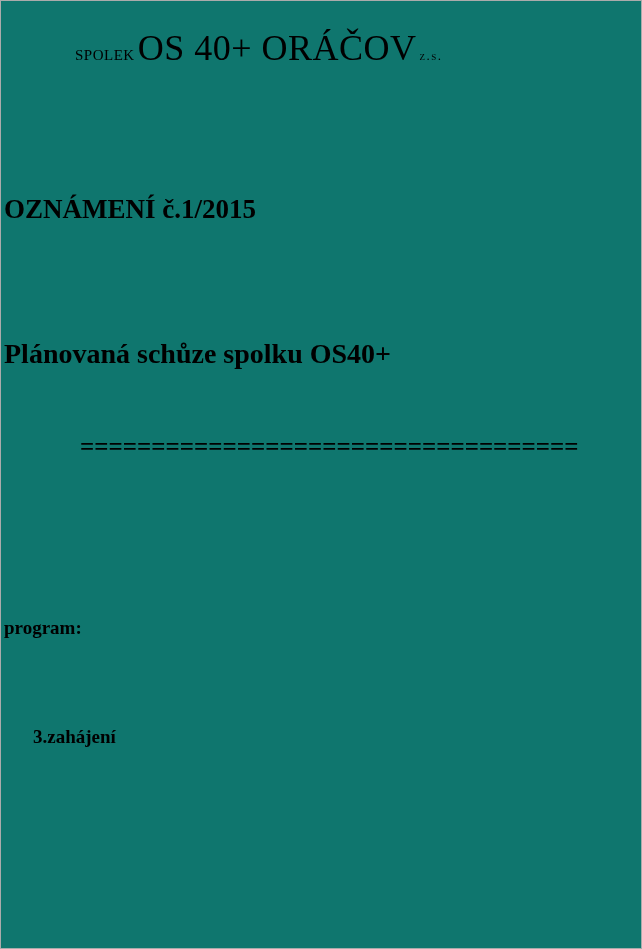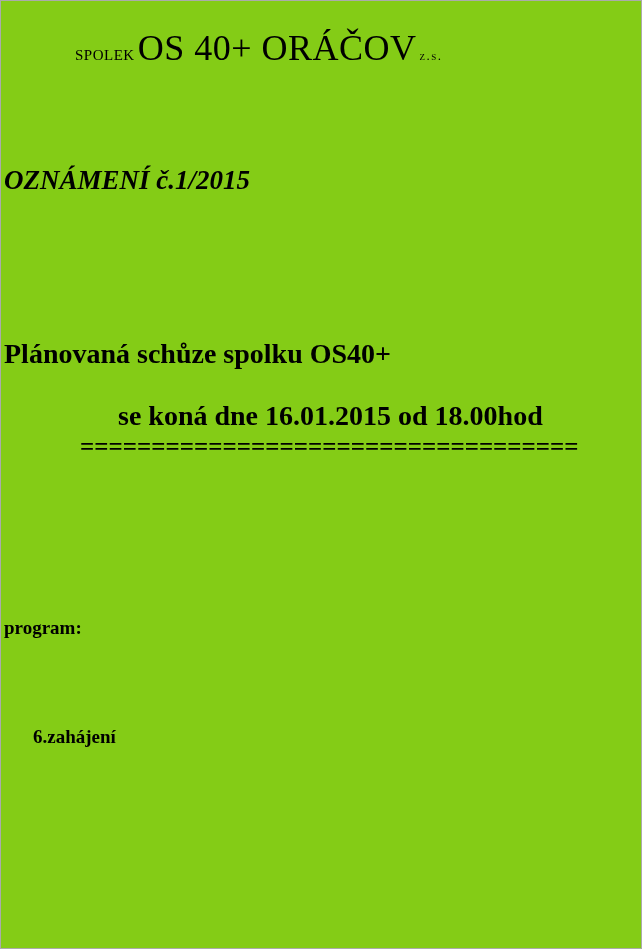--- a/index.html
+++ b/index.html
@@ -4,21 +4,21 @@
 <style>
   html, body {
     margin: 0;
     padding: 0;
     background: #ffffff;
   }
   .page {
     position: relative;
     width: 640px;
     height: 947px;
-    background: #84cc16;
+    background: #0f766e;
     border: 1px solid #ababab;
     font-family: "Liberation Serif", "DejaVu Serif", serif;
     color: #000000;
     overflow: hidden;
   }
   .abs { position: absolute; white-space: pre; }
 
   .club-header {
     top: 13px;
     left: 58px;
@@ -33,26 +33,25 @@
     letter-spacing: 0.5px;
     margin: 0 3px;
   }
   .hdr-suffix {
     font-size: 13px;
     letter-spacing: 1.5px;
     font-variant: small-caps;
   }
 
   .notice-title {
-    top: 166px;
+    top: 195px;
     left: 3px;
     font-size: 27px;
     font-weight: bold;
     line-height: 1;
-    font-style: italic;
   }
   .meeting-title {
     top: 339px;
     left: 3px;
     font-size: 28px;
     font-weight: bold;
     line-height: 1;
     text-align: right;
   }
   .meeting-datetime {
@@ -96,28 +95,27 @@
 <div class="page">
 
   <header class="abs club-header">
     <span class="hdr-prefix">SPOLEK</span><span class="hdr-title">OS 40+ ORÁČOV</span><span class="hdr-suffix">z.s.</span>
   </header>
 
   <div class="abs notice-title">OZNÁMENÍ č.1/2015</div>
 
   <div class="abs meeting-title">Plánovaná schůze spolku OS40+</div>
 
-  <div class="abs meeting-datetime">se koná dne 16.01.2015 od 18.00hod</div>
 
   <div class="abs divider-line">===================================</div>
 
   <div class="abs program-label">program:</div>
 
   <ol class="abs program-list">
-    <li class="program-item">6.zahájení</li>
+    <li class="program-item">3.zahájení</li>
     
     
     
     
     
   </ol>
 
 </div>
 
 </body></html>

